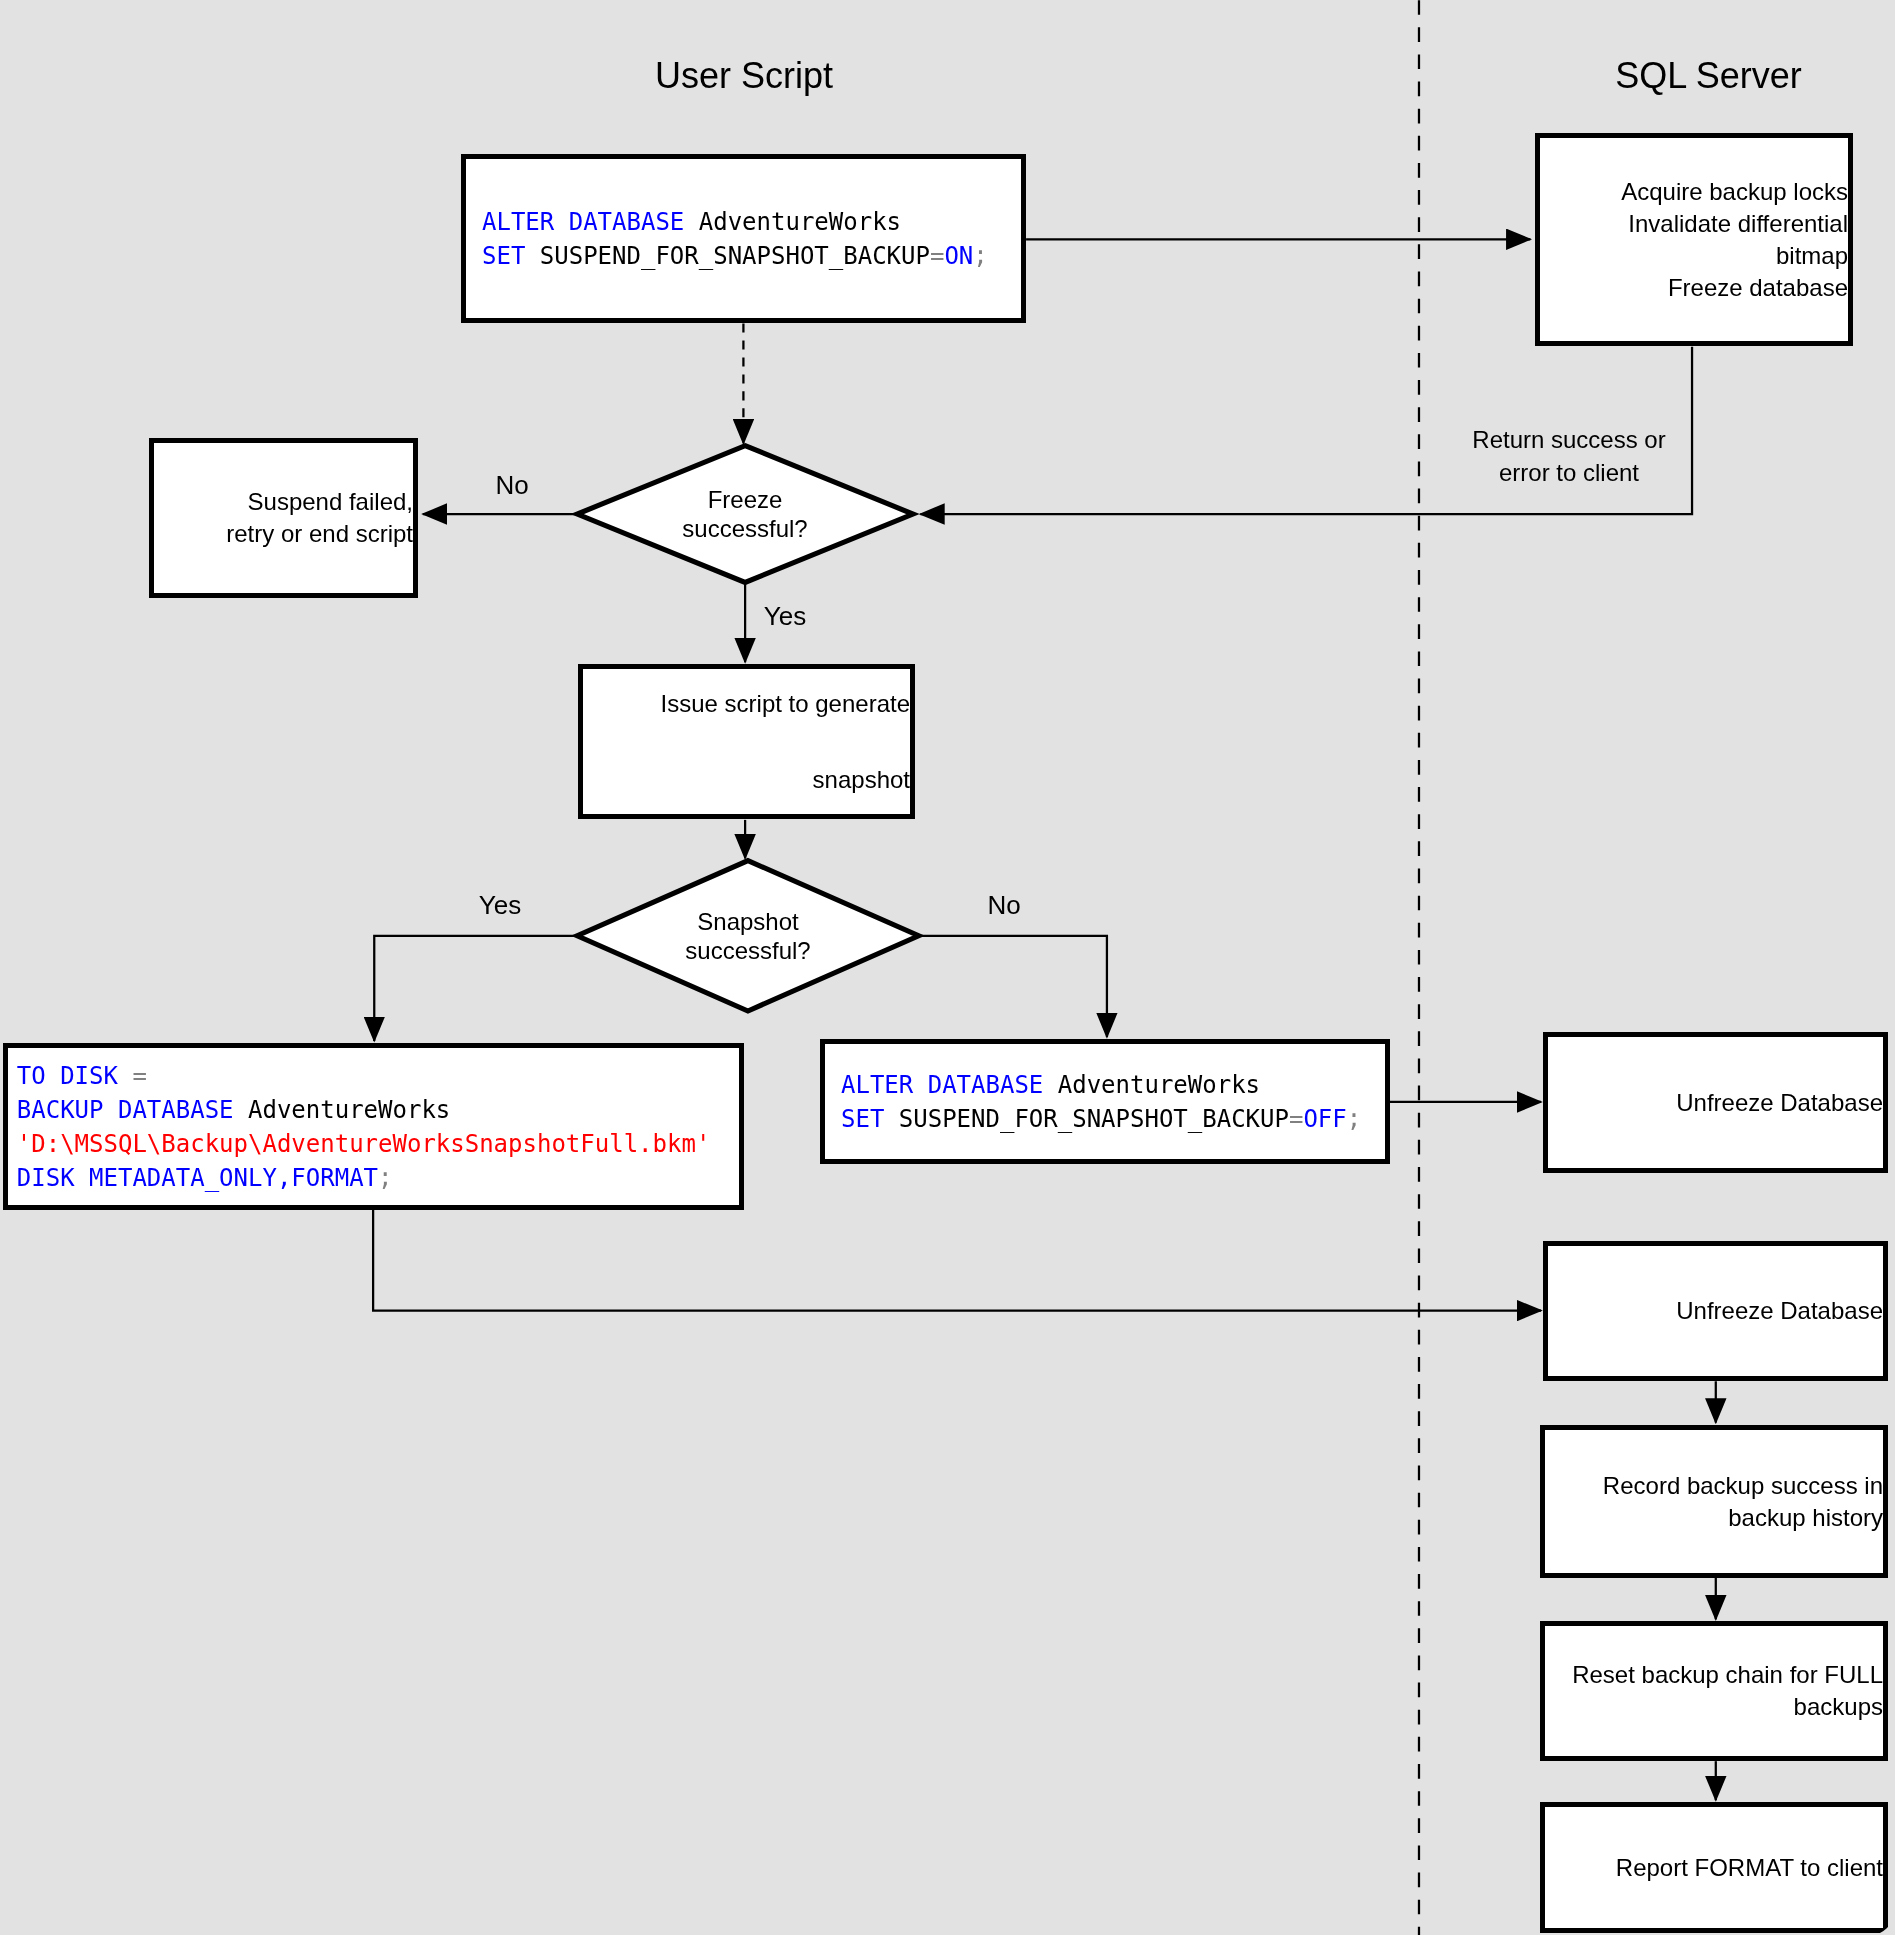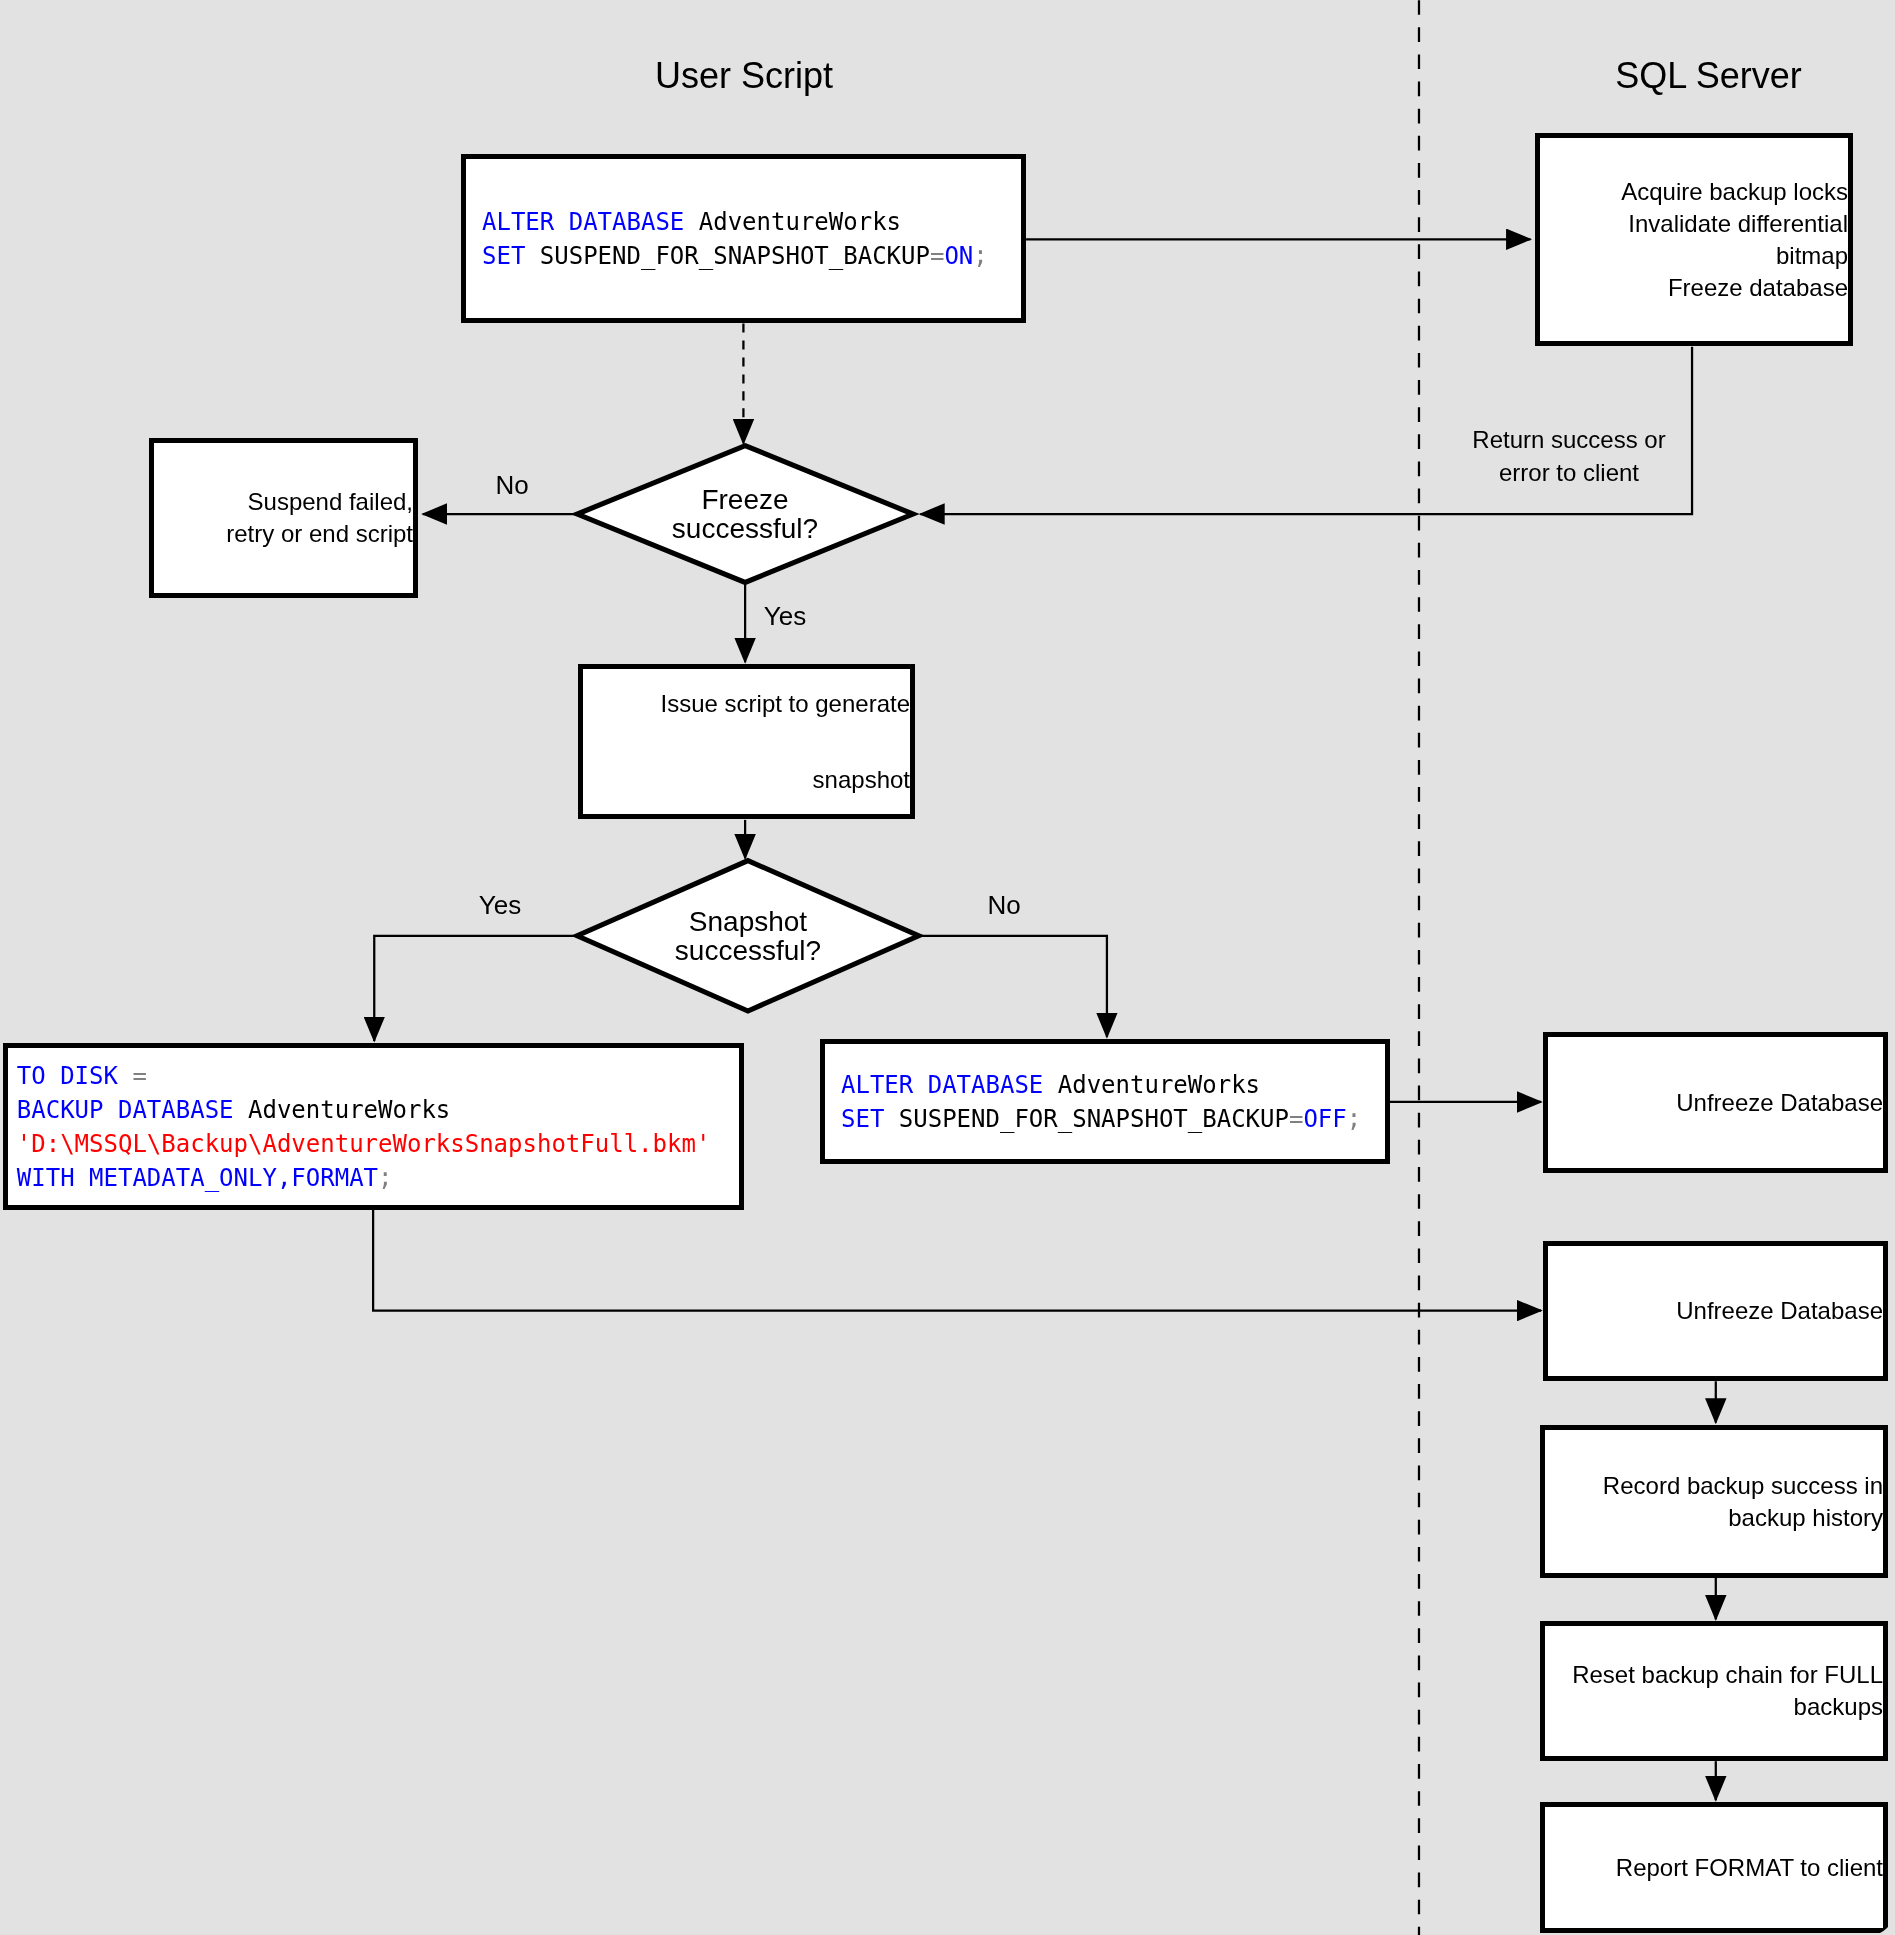--- a/index.html
+++ b/index.html
@@ -41,21 +41,21 @@
     text-align:center;
     font-size:36px;
     z-index:2;
     white-space:nowrap;
   }
   .dlabel{
     position:absolute;
     display:flex;align-items:center;justify-content:center;
     flex-direction:column;
     text-align:center;
-    font-size:28px;line-height:29px;
+    font-size:24px;line-height:29px;
     z-index:3;
   }
   .branch-label{
     position:absolute;
     display:flex;align-items:center;justify-content:center;
     font-size:26px;
     z-index:3;
   }
   .free-text{
     position:absolute;
@@ -138,21 +138,21 @@
 
   <div class="dlabel" style="left:635px;top:896px;width:226px;height:79px;">
     <div>Snapshot</div>
     <div>successful?</div>
   </div>
 
   <div class="node code" style="left:2.8px;top:1043px;width:741px;height:167px;padding-left:9px;">
     <div class="row"><span class="tok-kw">TO DISK</span><span class="tok-op"> =</span></div>
     <div class="row"><span class="tok-kw">BACKUP DATABASE</span><span class="tok-pl"> AdventureWorks</span></div>
     <div class="row"><span class="tok-str">'D:\MSSQL\Backup\AdventureWorksSnapshotFull.bkm'</span></div>
-    <div class="row"><span class="tok-kw">WITH METADATA_ONLY,FORMAT</span><span class="tok-op">;</span></div>
+    <div class="row"><span class="tok-kw">DISK METADATA_ONLY,FORMAT</span><span class="tok-op">;</span></div>
   </div>
 
   <div class="node code" style="left:820px;top:1039px;width:570px;height:125px;">
     <div class="row"><span class="tok-kw">ALTER DATABASE</span><span class="tok-pl"> AdventureWorks</span></div>
     <div class="row"><span class="tok-kw">SET</span><span class="tok-pl"> SUSPEND_FOR_SNAPSHOT_BACKUP</span><span class="tok-op">=</span><span class="tok-kw">OFF</span><span class="tok-op">;</span></div>
   </div>
 
   <div class="node centered" style="left:1543px;top:1032px;width:345px;height:141px;">
     <div class="ln">Unfreeze Database</div>
   </div>

